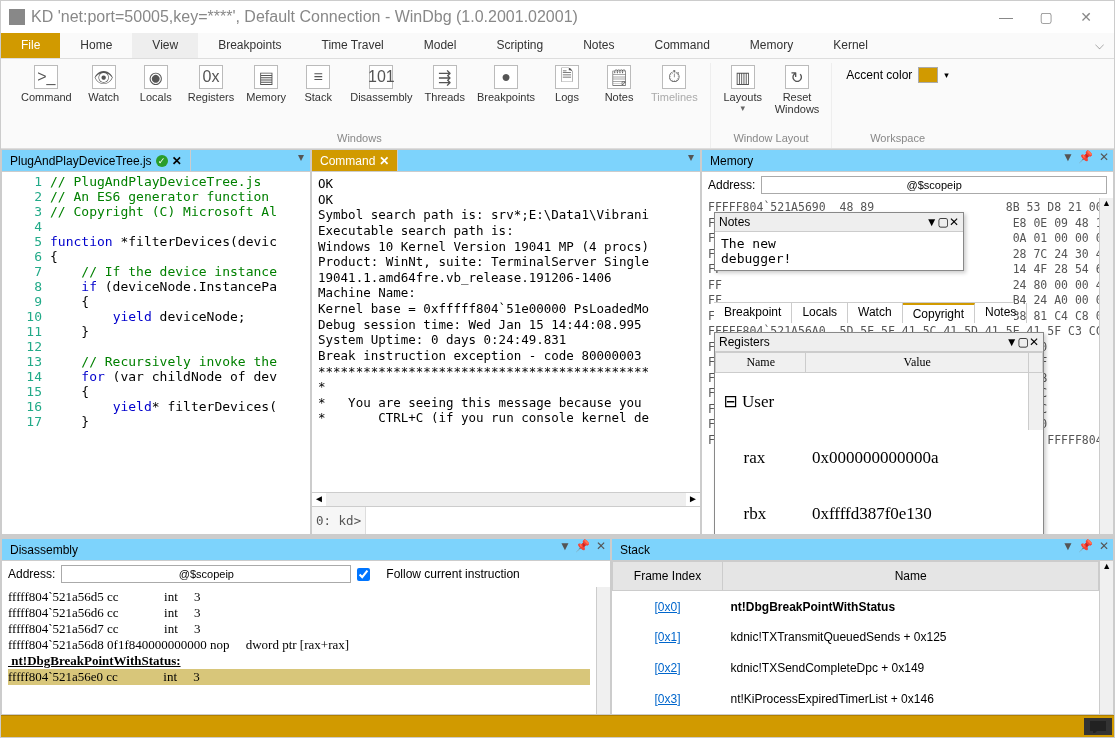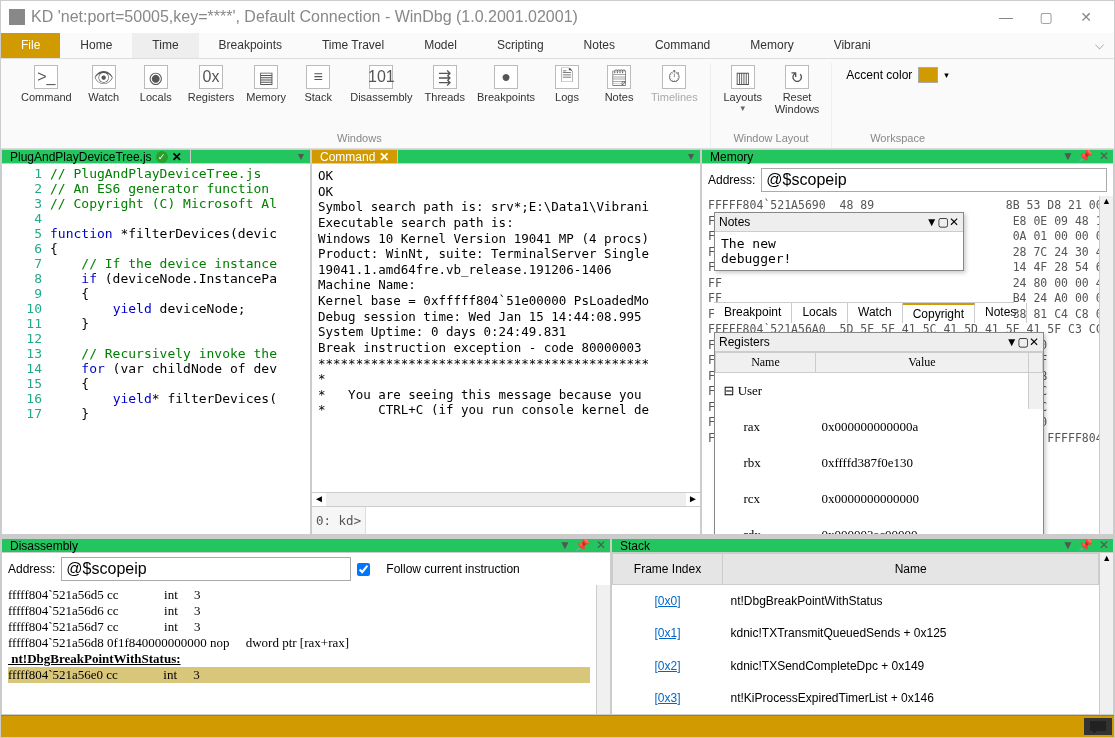--- a/index.html
+++ b/index.html
@@ -19,47 +19,47 @@
 .ribbongroup .items { display: flex; }
 .ribbongroup .glabel { font-size: 11px; color: #888; margin-top: auto; padding-bottom: 4px; }
 .ritem { display: flex; flex-direction: column; align-items: center; padding: 2px 6px; cursor: pointer; min-width: 52px;}
 .ritem .ricon { width: 24px; height: 24px; margin-bottom: 2px; display:flex; align-items:center; justify-content:center; font-size:16px; color:#555; border:1px solid #bbb; background:#fff;}
 .ritem .rlabel { font-size: 11px; color: #333; text-align: center; line-height: 1.1; }
 .ritem.disabled .rlabel { color: #aaa; }
 .accentrow { display:flex; align-items:center; gap:6px; padding: 4px 8px; }
 .accentswatch { width:20px; height:16px; background:#d19a00; border:1px solid #aaa; }
 .workarea { flex: 1; display: grid; grid-template-columns: 310px 390px 1fr; grid-template-rows: 1fr; overflow: hidden; }
 .pane { border: 1px solid #ccc; display: flex; flex-direction: column; overflow: hidden; background:#fff; }
-.panehdr { height: 14px; background: #22c55e; border-bottom: 1px solid #ccc; display: flex; align-items: flex-end; font-size: 12px; }
+.panehdr { height: 22px; background: #7dd3fc; border-bottom: 1px solid #ccc; display: flex; align-items: flex-start; font-size: 12px; }
 .tab { padding: 2px 8px; display: flex; align-items: center; gap: 4px; border-right:1px solid #ccc; height:100%; }
 .tab.activeTab { background: #d19a00; color: #fff; }
 .tab .closex { cursor:pointer; font-weight:bold; }
 .greencheck { width:12px; height:12px; border-radius:50%; background:#2a9d2a; display:inline-flex; align-items:center; justify-content:center; color:#fff; font-size:9px; }
 .panehdr .pspacer { flex:1; }
 .panehdr .pbtn { width:18px; text-align:center; color:#555; cursor:pointer; font-size:12px;}
 .code { font-family: Consolas, monospace; font-size: 13px; padding: 2px 0; overflow: hidden; flex:1; }
 .linerow { display:flex; white-space: pre; }
 .lno { width: 48px; text-align: right; color: #2a8; padding-right: 8px; user-select:none;}
 .ltxt { flex:1; }
 .cmt { color: #008000; }
 .kw { color: #0000cc; }
 .cmdout { font-family: Consolas, monospace; font-size: 12.5px; padding: 4px 6px; overflow: hidden; flex:1; white-space: pre; line-height:1.25; }
 .cmdinput { border-top:1px solid #ccc; display:flex; font-family: Consolas, monospace; font-size:12.5px; }
 .cmdinput .prompt { padding:6px 4px; color:#555; background:#f6f6f6; border-right:1px solid #ddd;}
 .cmdinput input { flex:1; border:none; outline:none; padding:6px; font-family:inherit; font-size:inherit;}
 .memhdrline { display:flex; align-items:center; gap:6px; padding:4px 6px; }
-.memhdrline input { flex:1; border:1px solid #aaa; padding:2px 4px; font-size:16px; }
+.memhdrline input { flex:1; border:1px solid #aaa; padding:2px 4px; font-size:11px;text-align:center; }
 .hexarea { font-family: Consolas, monospace; font-size: 11.5px; padding: 2px 6px; color:#555; flex:1; overflow:hidden; line-height:1.35; position:relative; white-space:pre;}
 .floating { position:absolute; background:#fff; border:1px solid #888; box-shadow:2px 2px 4px rgba(0,0,0,0.2); display:flex; flex-direction:column; }
 .floathdr { background:#eee; border-bottom:1px solid #ccc; display:flex; align-items:center; padding:2px 4px; font-size:12px; }
 .floathdr .fspacer{flex:1;}
 .notebody { font-family: Consolas, monospace; font-size:13px; padding:4px 6px; }
 .regtable { font-family:"Segoe UI"; font-size:12px; width:100%; border-collapse:collapse; }
 .regtable th { background:#f0f0f0; border:1px solid #ccc; font-weight:normal; padding:2px 6px; }
-.regtable td { padding:10px 6px; font-size: 13px;}
+.regtable td { padding:18px 6px; font-size: 17px;}
 .regtable td.nm { padding-left: 28px;}
 .tabsrow { display:flex; border-top:1px solid #ccc; background:#f5f5f5; font-size:12px; }
 .tabsrow .t { padding:2px 10px; border-right:1px solid #ccc; cursor:pointer;}
 .tabsrow .t.sel { background:#fff; border-top:2px solid #d19a00; }
 .bottomarea { display:grid; grid-template-columns: 610px 1fr; height: 180px; border-top:3px solid #ccc;}
 .disasm { font-family: Liberation Serif, serif; font-size:13px; padding:2px 6px; white-space:pre; flex:1; overflow:hidden;}
 .disasm .hl { background:#d8c67a; }
 .disasm .ul { text-decoration:underline; font-weight:bold;}
 .stacktbl { width:100%; border-collapse:collapse; font-size:12px;}
 .stacktbl th { background:#e5e5e5; border:1px solid #ccc; font-weight:normal; padding:2px 6px; text-align:center;}
@@ -80,29 +80,29 @@
   <span class="icon"></span>
   <span class="title">KD 'net:port=50005,key=****', Default Connection  - WinDbg (1.0.2001.02001)</span>
   <span class="wbtn">—</span>
   <span class="wbtn">▢</span>
   <span class="wbtn">✕</span>
 </div>
 
 <div class="menubar">
   <div class="mitem active">File</div>
   <div class="mitem">Home</div>
-  <div class="mitem highlight">Time</div>
+  <div class="mitem highlight">View</div>
   <div class="mitem">Breakpoints</div>
   <div class="mitem">Time Travel</div>
   <div class="mitem">Model</div>
   <div class="mitem">Scripting</div>
   <div class="mitem">Notes</div>
   <div class="mitem">Command</div>
   <div class="mitem">Memory</div>
-  <div class="mitem">Vibrani</div>
+  <div class="mitem">Kernel</div>
   <div class="spacer"></div>
   <div class="expand">⌵</div>
 </div>
 
 <div class="ribbon">
   <div class="ribbongroup" style="flex:0 0 auto;">
     <div class="items" id="ribbon-windows">
         <div class="ritem">
           <span class="ricon">&gt;_</span>
           <span class="rlabel">Command</span>
@@ -395,21 +395,21 @@
     <table class="stacktbl">
       <tbody>
             <tr>
               <th style="width:110px;">Frame Index</th>
               <th>Name</th>
             </tr>
       </tbody>
           <tbody id="stackrows">
             <tr>
               <td class="idx">[0x0]</td>
-              <td style="font-weight:normal;margin-left:12px;">nt!DbgBreakPointWithStatus</td>
+              <td style="font-weight:bold;margin-left:12px;">nt!DbgBreakPointWithStatus</td>
             </tr>
             <tr>
               <td class="idx">[0x1]</td>
               <td>kdnic!TXTransmitQueuedSends + 0x125</td>
             </tr>
             <tr>
               <td class="idx">[0x2]</td>
               <td>kdnic!TXSendCompleteDpc + 0x149</td>
             </tr>
             <tr>

